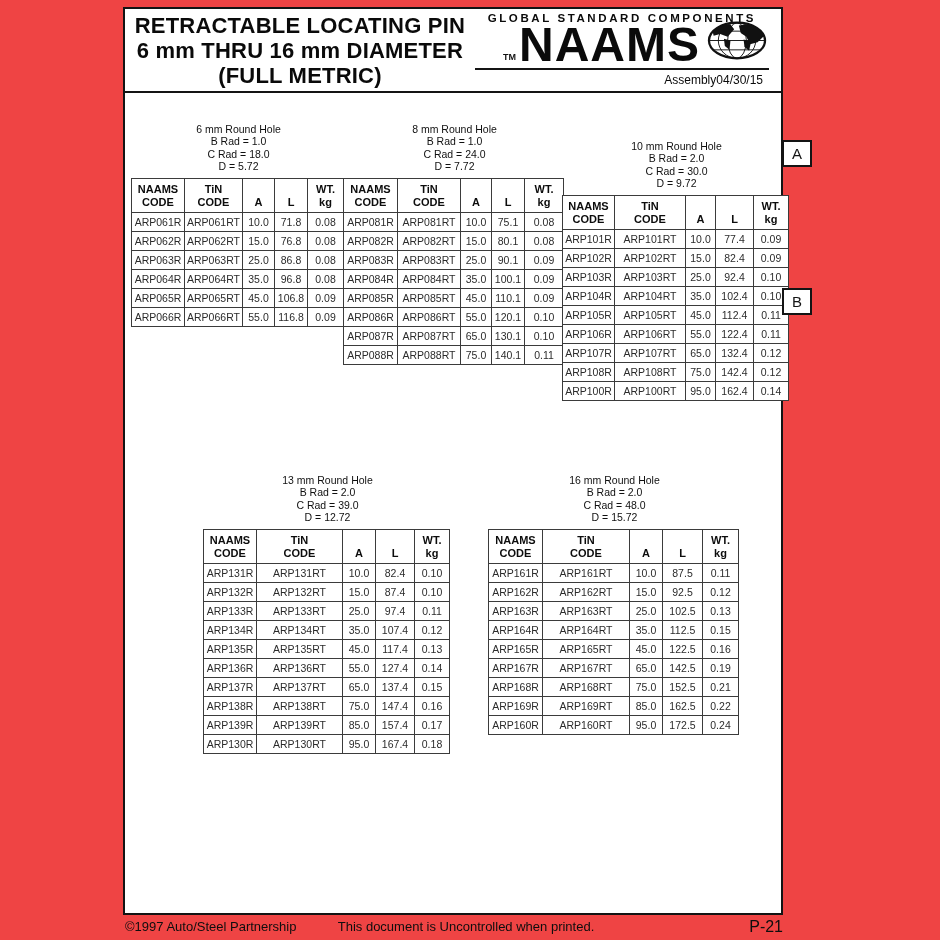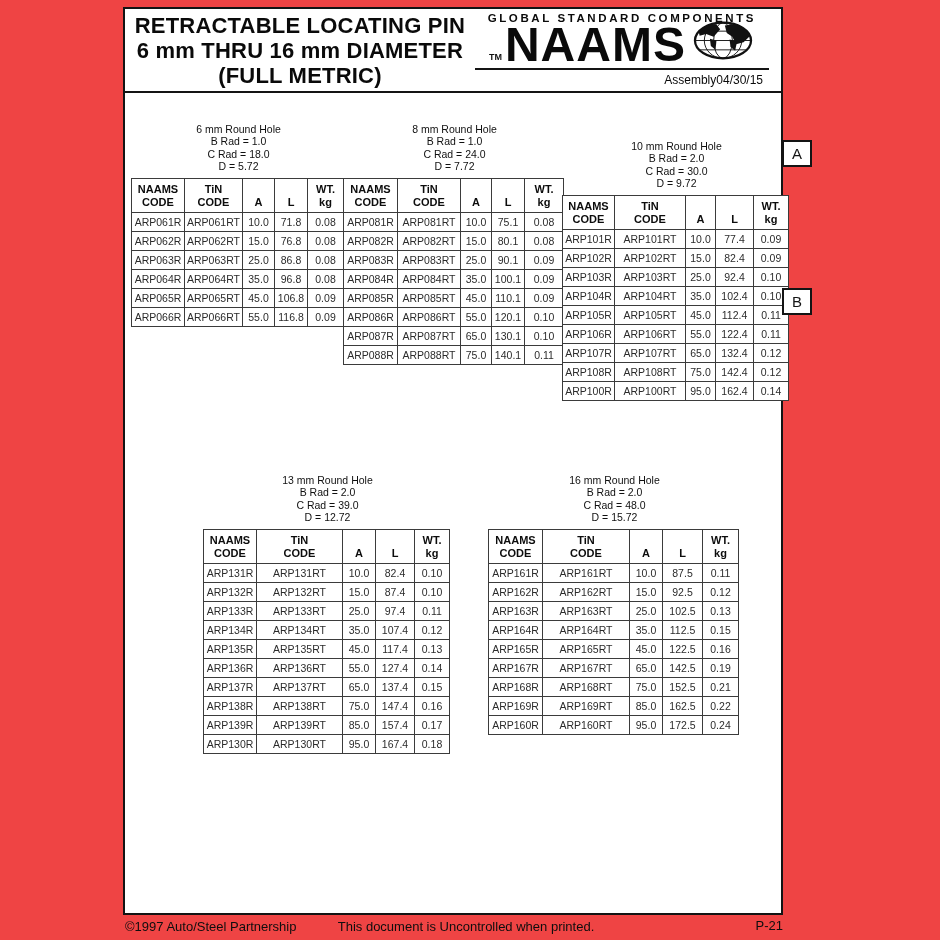--- a/index.html
+++ b/index.html
@@ -61,21 +61,21 @@
     font-size: 11.5px;
     font-weight: bold;
     letter-spacing: 2.6px;
     white-space: nowrap;
     text-align: center;
     color: #0a0a0a;
   }
   .brand-row {
     display: flex;
     align-items: flex-end;
-    justify-content: center;
+    justify-content: flex-end;
     height: 45px;
     margin-top: -2px;
   }
   .brand-tm {
     font-size: 9px;
     font-weight: bold;
     margin: 0 3px 5px 0;
   }
   .brand-name {
     font-size: 48px;
@@ -162,21 +162,21 @@
   .t0 th:nth-child(1){width:50px}.t0 th:nth-child(2){width:55px}.t0 th:nth-child(3){width:29px}.t0 th:nth-child(4){width:30px}.t0 th:nth-child(5){width:33px}
   .t1 th:nth-child(1){width:51px}.t1 th:nth-child(2){width:60px}.t1 th:nth-child(3){width:28px}.t1 th:nth-child(4){width:30px}.t1 th:nth-child(5){width:36px}
   .t2 th:nth-child(1){width:49px}.t2 th:nth-child(2){width:68px}.t2 th:nth-child(3){width:27px}.t2 th:nth-child(4){width:35px}.t2 th:nth-child(5){width:32px}
   .t3 th:nth-child(1){width:50px}.t3 th:nth-child(2){width:83px}.t3 th:nth-child(3){width:30px}.t3 th:nth-child(4){width:36px}.t3 th:nth-child(5){width:32px}
   .t4 th:nth-child(1){width:51px}.t4 th:nth-child(2){width:84px}.t4 th:nth-child(3){width:30px}.t4 th:nth-child(4){width:37px}.t4 th:nth-child(5){width:33px}
 
   
   .footer-item { position: absolute; font-size: 13px; color: #0e0e0e; }
   #footer-copyright { left: 125px; top: 919px; }
   #footer-notice { left: 0; right: 8px; top: 919px; text-align: center; }
-  #footer-page { right: 157px; top: 918px; font-size: 13px; }
+  #footer-page { right: 157px; top: 918px; font-size: 16px; }
 </style>
 </head>
 <body>
 
 <div class="page">
 
   <div class="frame">
 
     <div class="title-block">
       <div class="title-cell">

